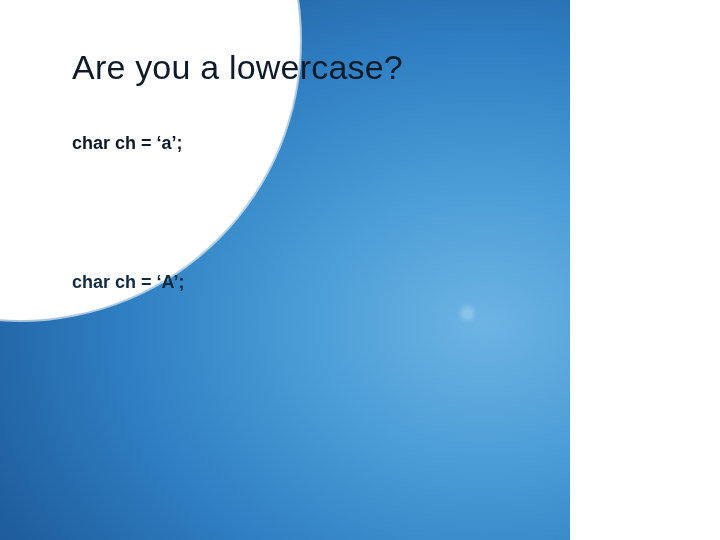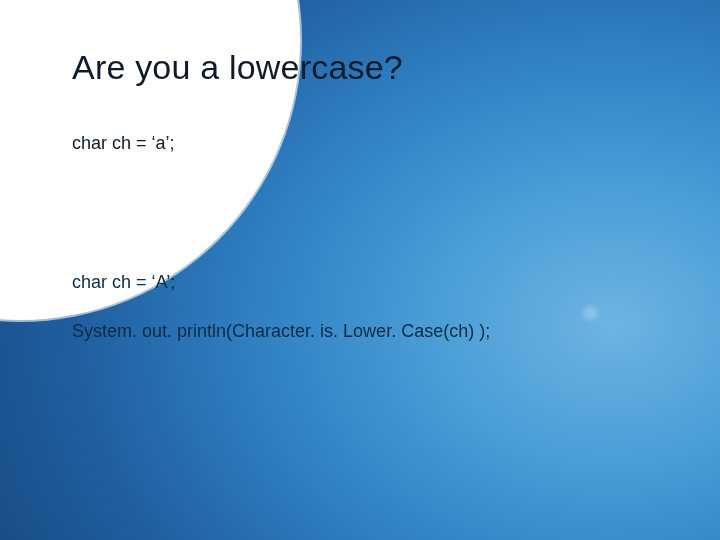--- a/index.html
+++ b/index.html
@@ -3,21 +3,21 @@
 <meta charset="utf-8">
 <style>
   * { margin: 0; padding: 0; box-sizing: border-box; }
   html, body { width: 720px; height: 540px; overflow: hidden; }
   body {
     font-family: Verdana, Geneva, sans-serif;
     background: #ffffff;
   }
   .slide {
     position: relative;
-    width: 720px;
+    width: 570px;
     height: 540px;
     background:
       radial-gradient(ellipse 900px 700px at 85% 60%,
         #6db4e3 0%,
         #4a9dd6 20%,
         #2f7fc2 40%,
         #1f5e9e 60%,
         #174a82 78%,
         #123b6a 100%);
   }
@@ -53,21 +53,21 @@
     font-size: 34px;
     font-weight: 400;
     color: #0d1b2a;
     margin-bottom: 46px;
     letter-spacing: 0.2px;
   }
   .code-line {
     font-size: 18px;
     color: #0d1b2a;
     margin-bottom: 28px;
-    font-weight: 400;
+    font-weight: 700;
   }
   .gap {
     height: 90px;
   }
   .code-line.light {
     color: #102a43;
   }
 </style>
 </head>
 <body>
@@ -78,15 +78,14 @@
   <div class="content">
     <h1 class="title">Are you a lowercase?</h1>
 
     <div class="code-line">char ch = ‘a’;</div>
 
 
     <div class="gap"></div>
 
     <div class="code-line light">char ch = ‘A’;</div>
 
-    <div class="code-line light">System. out. println(Character. is. Lower. Case(ch) );</div>
   </div>
 </div>
 
 </body></html>

